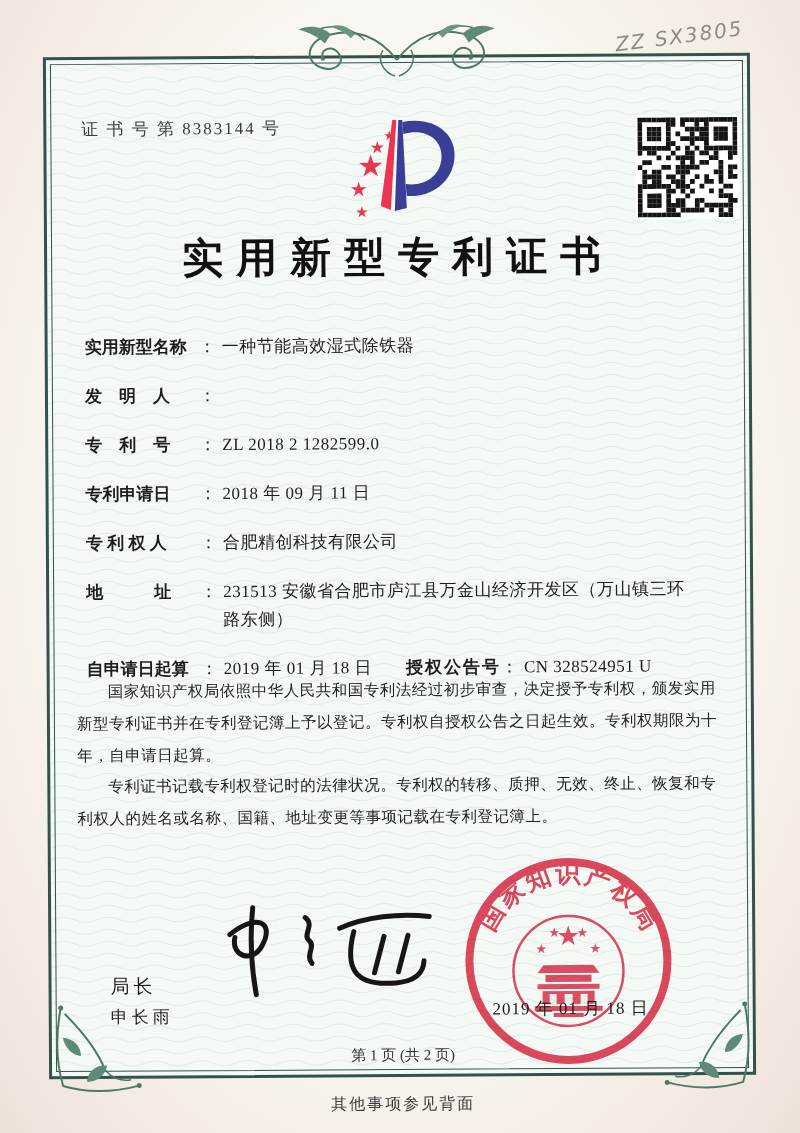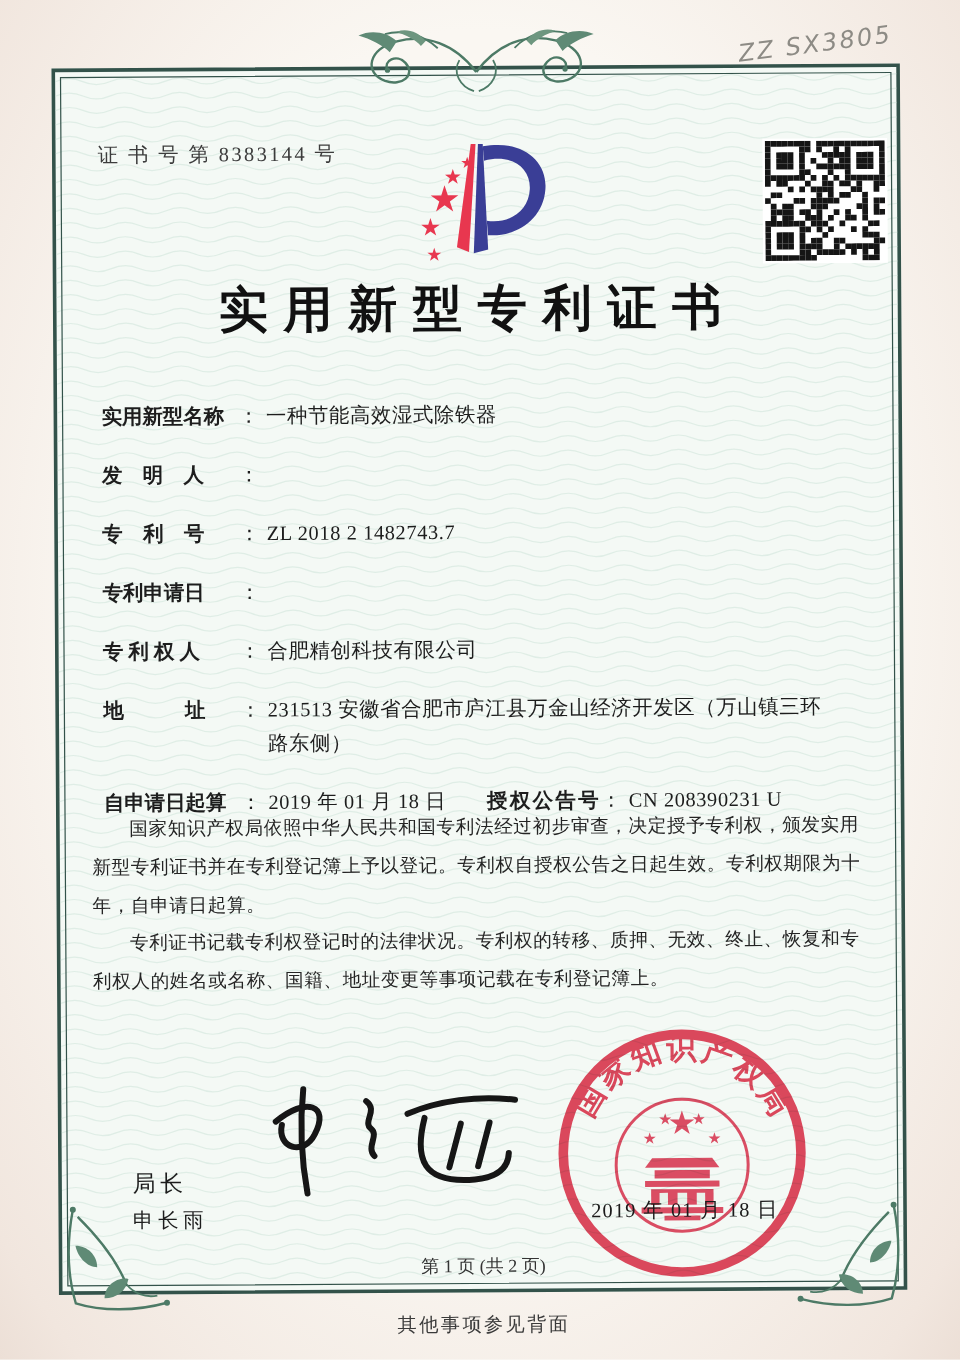--- a/index.html
+++ b/index.html
@@ -449,46 +449,47 @@
         <span class="field-colon">：</span>
       <span class="field-value">一种节能高效湿式除铁器</span>
     </div>
     <div class="field-row">
       <span class="field-label">发　明　人</span>
         <span class="field-colon">：</span>
     </div>
     <div class="field-row">
       <span class="field-label">专　利　号</span>
         <span class="field-colon">：</span>
-      <span class="field-value">ZL 2018 2 1482743.7</span>
+      <span class="field-value">ZL 2018 2 1282599.0</span>
     </div>
     <div class="field-row">
       <span class="field-label">专利申请日</span>
         <span class="field-colon">：</span>
+      <span class="field-value">2018 年 09 月 11 日</span>
     </div>
     <div class="field-row">
       <span class="field-label">专 利 权 人</span>
         <span class="field-colon">：</span>
       <span class="field-value">合肥精创科技有限公司</span>
     </div>
     <div class="field-row">
       <span class="field-label">地　　　址</span>
         <span class="field-colon">：</span>
       <span class="field-value" style="max-width:470px;">231513 安徽省合肥市庐江县万金山经济开发区（万山镇三环路东侧）</span>
     </div>
     <div class="grant-row">
       <span class="grant-pair">
         <span class="field-label">自申请日起算</span>
           <span class="field-colon">：</span>
         <span class="field-value">2019 年 01 月 18 日</span>
       </span>
       <span class="grant-pair second">
         <span style="letter-spacing:2px;font-weight:bold;">授权公告号</span>
           <span class="field-colon">：</span>
-        <span class="field-value">CN 208390231 U</span>
+        <span class="field-value">CN 328524951 U</span>
       </span>
     </div>
   </div>
 
   <div class="abs paragraphs">
     <p>国家知识产权局依照中华人民共和国专利法经过初步审查，决定授予专利权，颁发实用新型专利证书并在专利登记簿上予以登记。专利权自授权公告之日起生效。专利权期限为十年，自申请日起算。</p>
     <p>专利证书记载专利权登记时的法律状况。专利权的转移、质押、无效、终止、恢复和专利权人的姓名或名称、国籍、地址变更等事项记载在专利登记簿上。</p>
   </div>
 
   <div class="abs sig-title">局长</div>

